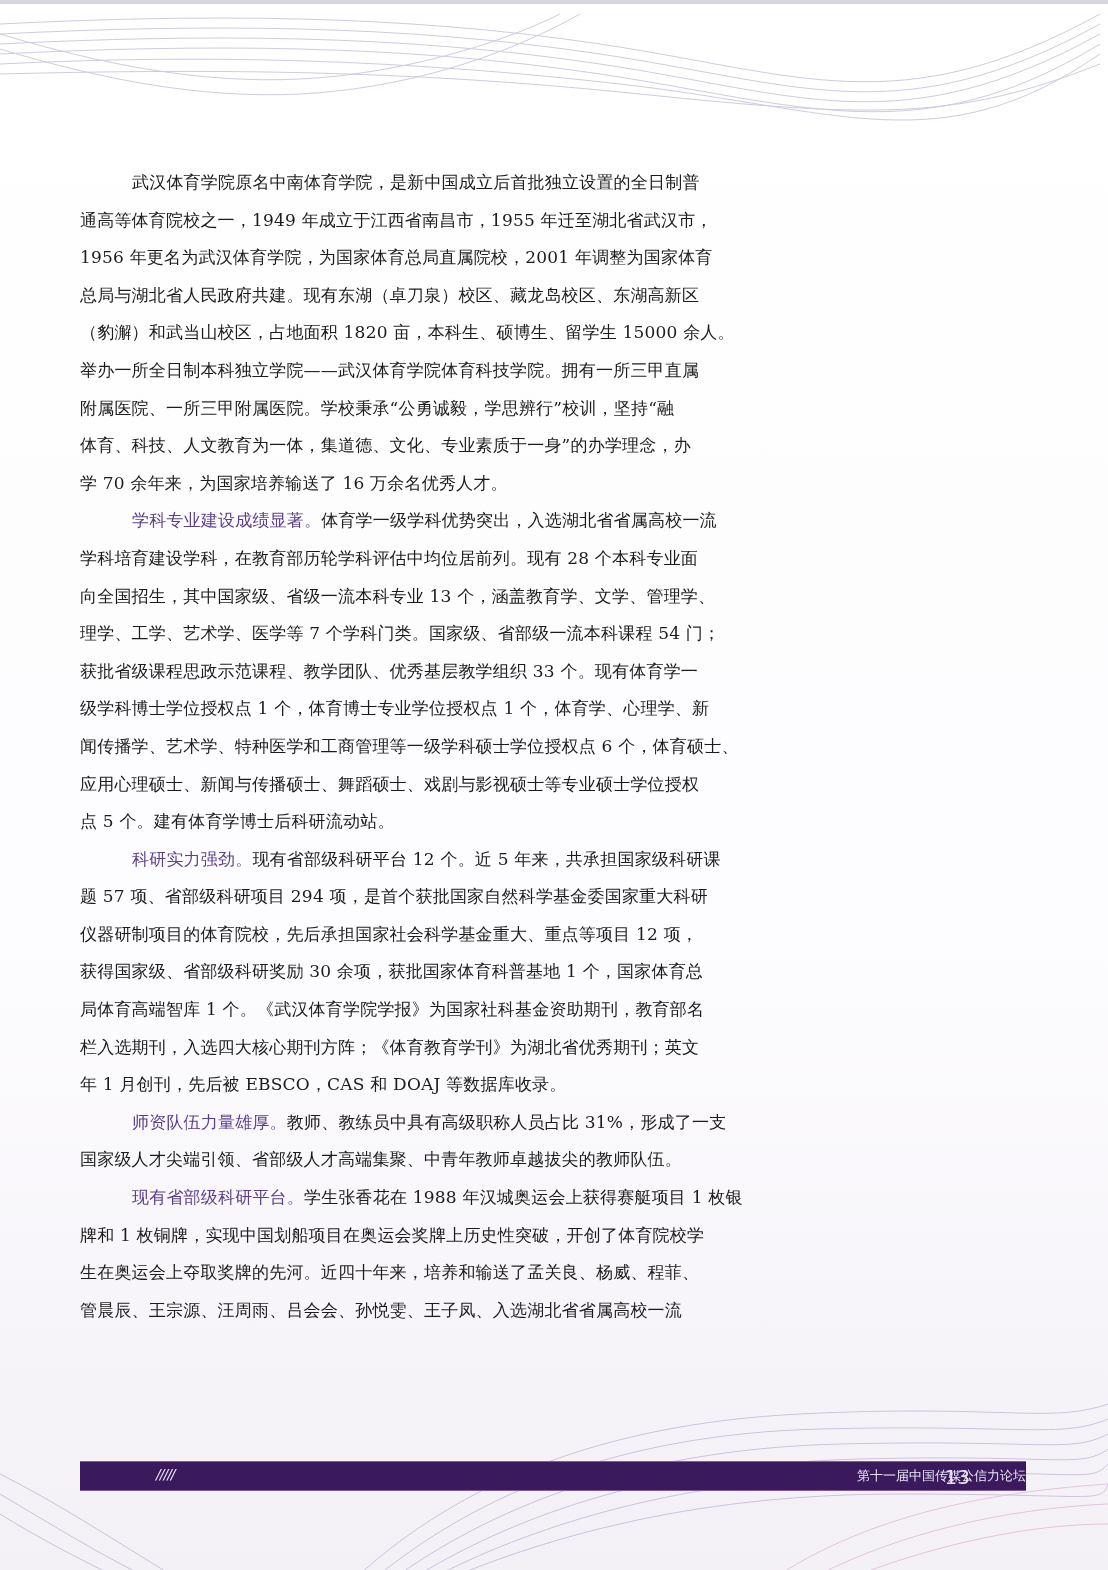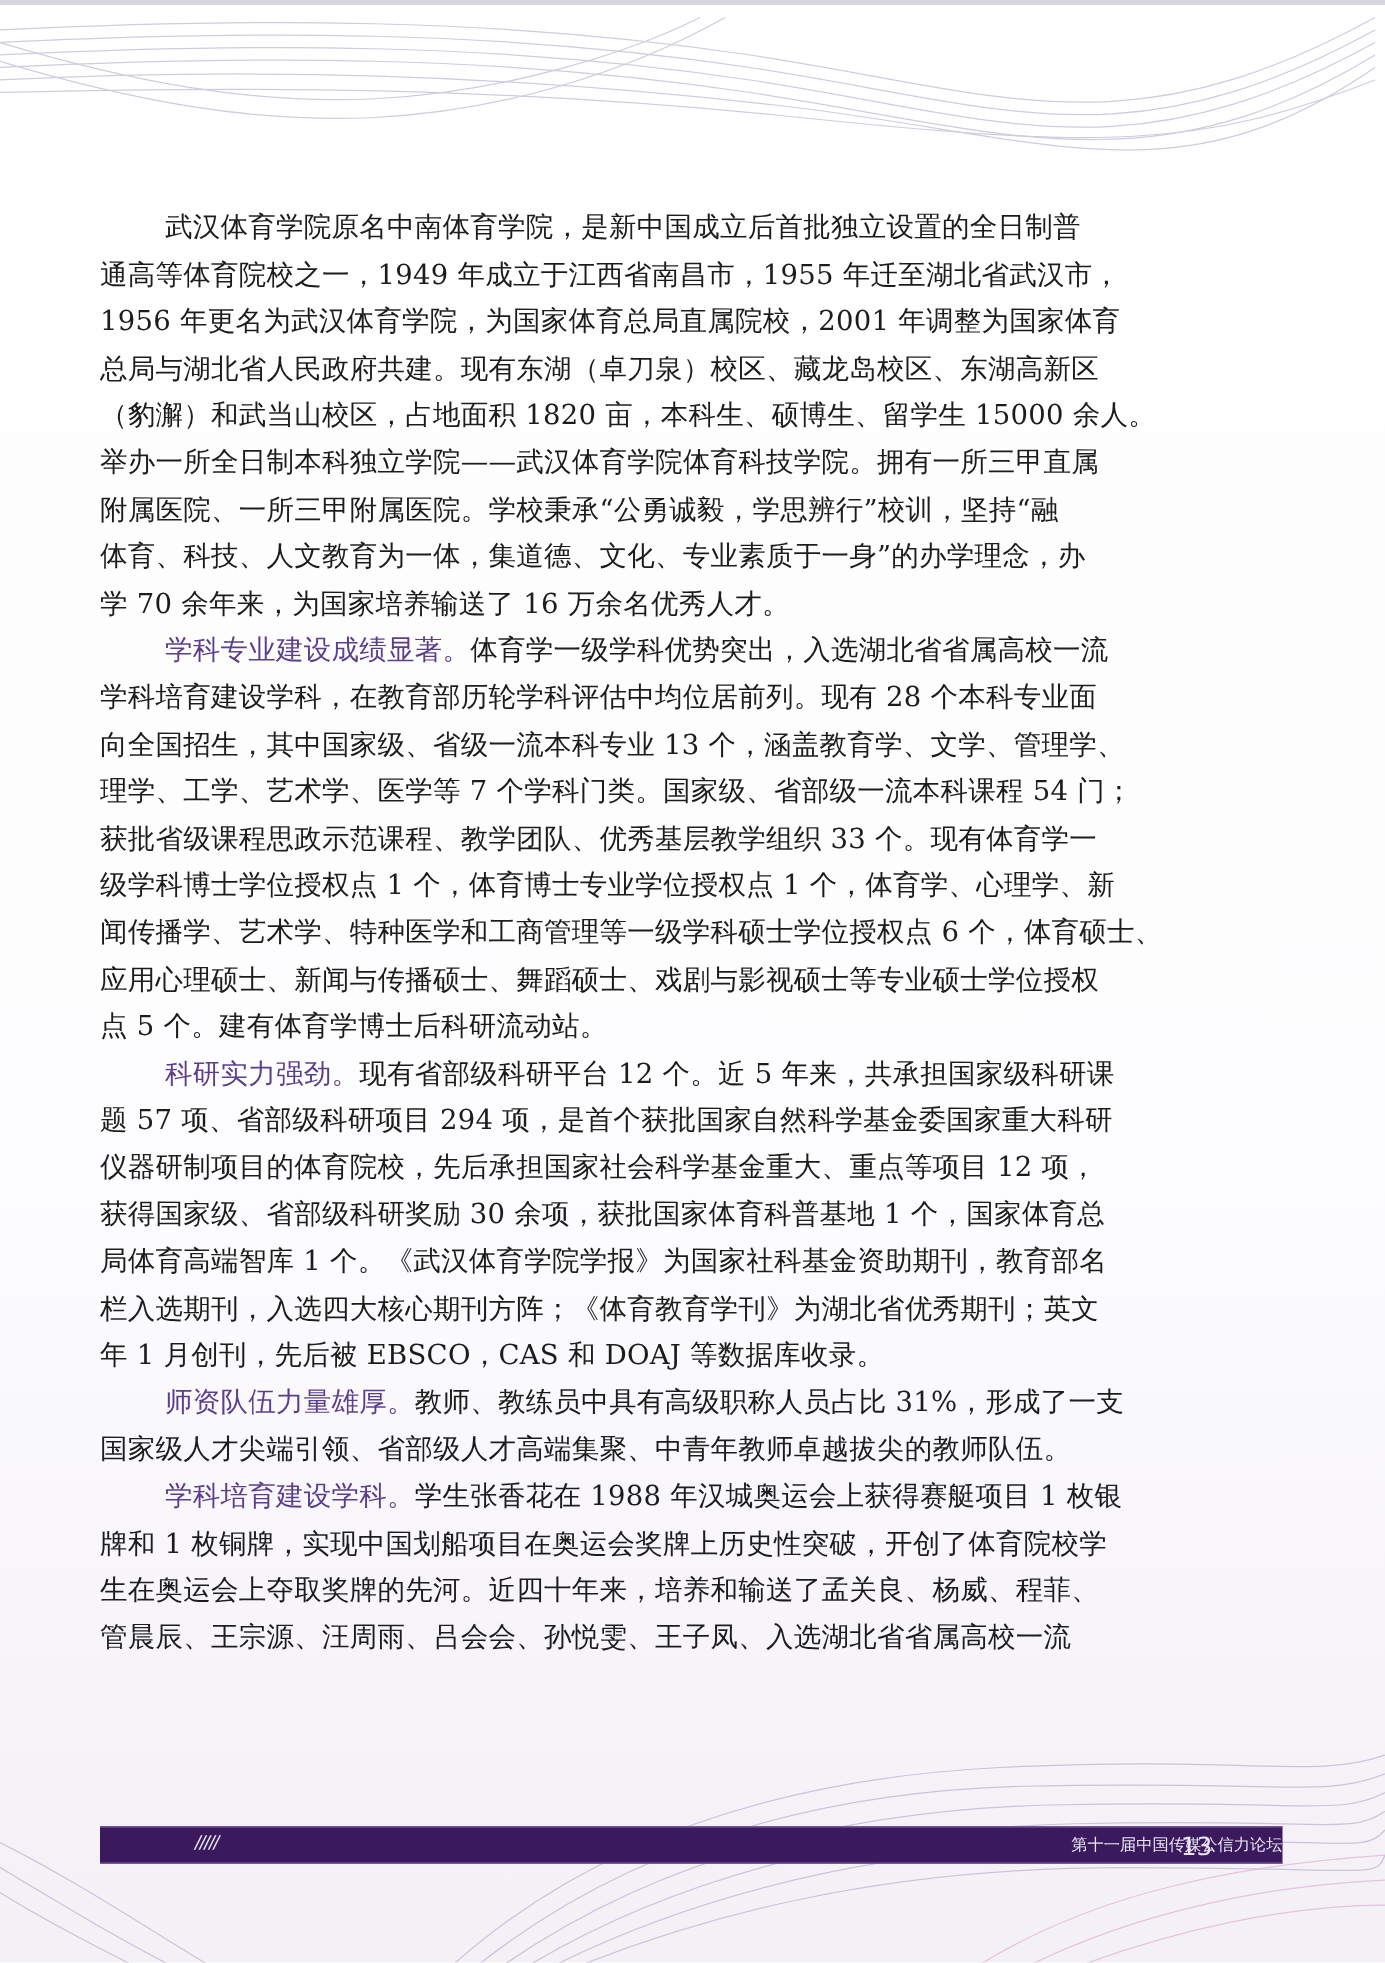--- a/index.html
+++ b/index.html
@@ -12,21 +12,21 @@
     position: absolute; left: 0; top: 0; width: 1108px; height: 1570px;
     background: linear-gradient(180deg, #ffffff 0%, #fdfcfe 60%, #f3f0f6 100%);
     border-top: 4px solid #d8d6dc;
     box-sizing: border-box;
   }
   .deco { position: absolute; left: 0; top: 0; width: 1108px; height: 1570px; pointer-events: none; }
   .content {
     position: absolute; left: 80px; top: 160px; width: 946px;
   }
   .line {
-    height: 37.6px; line-height: 37.6px; font-size: 22px; color: #1c1c1c;
+    height: 37.6px; line-height: 37.6px; font-size: 17px; color: #1c1c1c;
     white-space: nowrap; overflow: visible; letter-spacing: 0.2px;
   }
   .line.indent { padding-left: 52px; }
   .hl { color: #5b3f8c; }
   .footer {
     position: absolute; left: 80px; top: 1457px; width: 946px; height: 28px;
     background: #3a1a5c; color: #e9e3f2;
     font-family: "DejaVu Sans", "Liberation Sans", sans-serif;
     border-top: 1px solid #7c5ca8; border-bottom: 1px solid #7c5ca8;
   }
@@ -94,21 +94,21 @@
     <div class="line">题 57 项、省部级科研项目 294 项，是首个获批国家自然科学基金委国家重大科研</div>
     <div class="line">仪器研制项目的体育院校，先后承担国家社会科学基金重大、重点等项目 12 项，</div>
     <div class="line">获得国家级、省部级科研奖励 30 余项，获批国家体育科普基地 1 个，国家体育总</div>
     <div class="line">局体育高端智库 1 个。《武汉体育学院学报》为国家社科基金资助期刊，教育部名</div>
     <div class="line">栏入选期刊，入选四大核心期刊方阵；《体育教育学刊》为湖北省优秀期刊；英文</div>
     <div class="line">年 1 月创刊，先后被 EBSCO，CAS 和 DOAJ 等数据库收录。</div>
 
     <div class="line indent"><span class="hl">师资队伍力量雄厚。</span><span>教师、教练员中具有高级职称人员占比 31%，形成了一支</span></div>
     <div class="line">国家级人才尖端引领、省部级人才高端集聚、中青年教师卓越拔尖的教师队伍。</div>
 
-    <div class="line indent"><span class="hl">学科培育建设学科。</span><span>学生张香花在 1988 年汉城奥运会上获得赛艇项目 1 枚银</span></div>
+    <div class="line indent"><span class="hl">现有省部级科研平台。</span><span>学生张香花在 1988 年汉城奥运会上获得赛艇项目 1 枚银</span></div>
     <div class="line">牌和 1 枚铜牌，实现中国划船项目在奥运会奖牌上历史性突破，开创了体育院校学</div>
     <div class="line">生在奥运会上夺取奖牌的先河。近四十年来，培养和输送了孟关良、杨威、程菲、</div>
     <div class="line">管晨辰、王宗源、汪周雨、吕会会、孙悦雯、王子凤、入选湖北省省属高校一流</div>
   </div>
 
   <div class="footer">
     <span class="marks">/////</span>
     <span class="title">第十一届中国传媒公信力论坛</span>
     <span class="pnum">13</span>
   </div>

